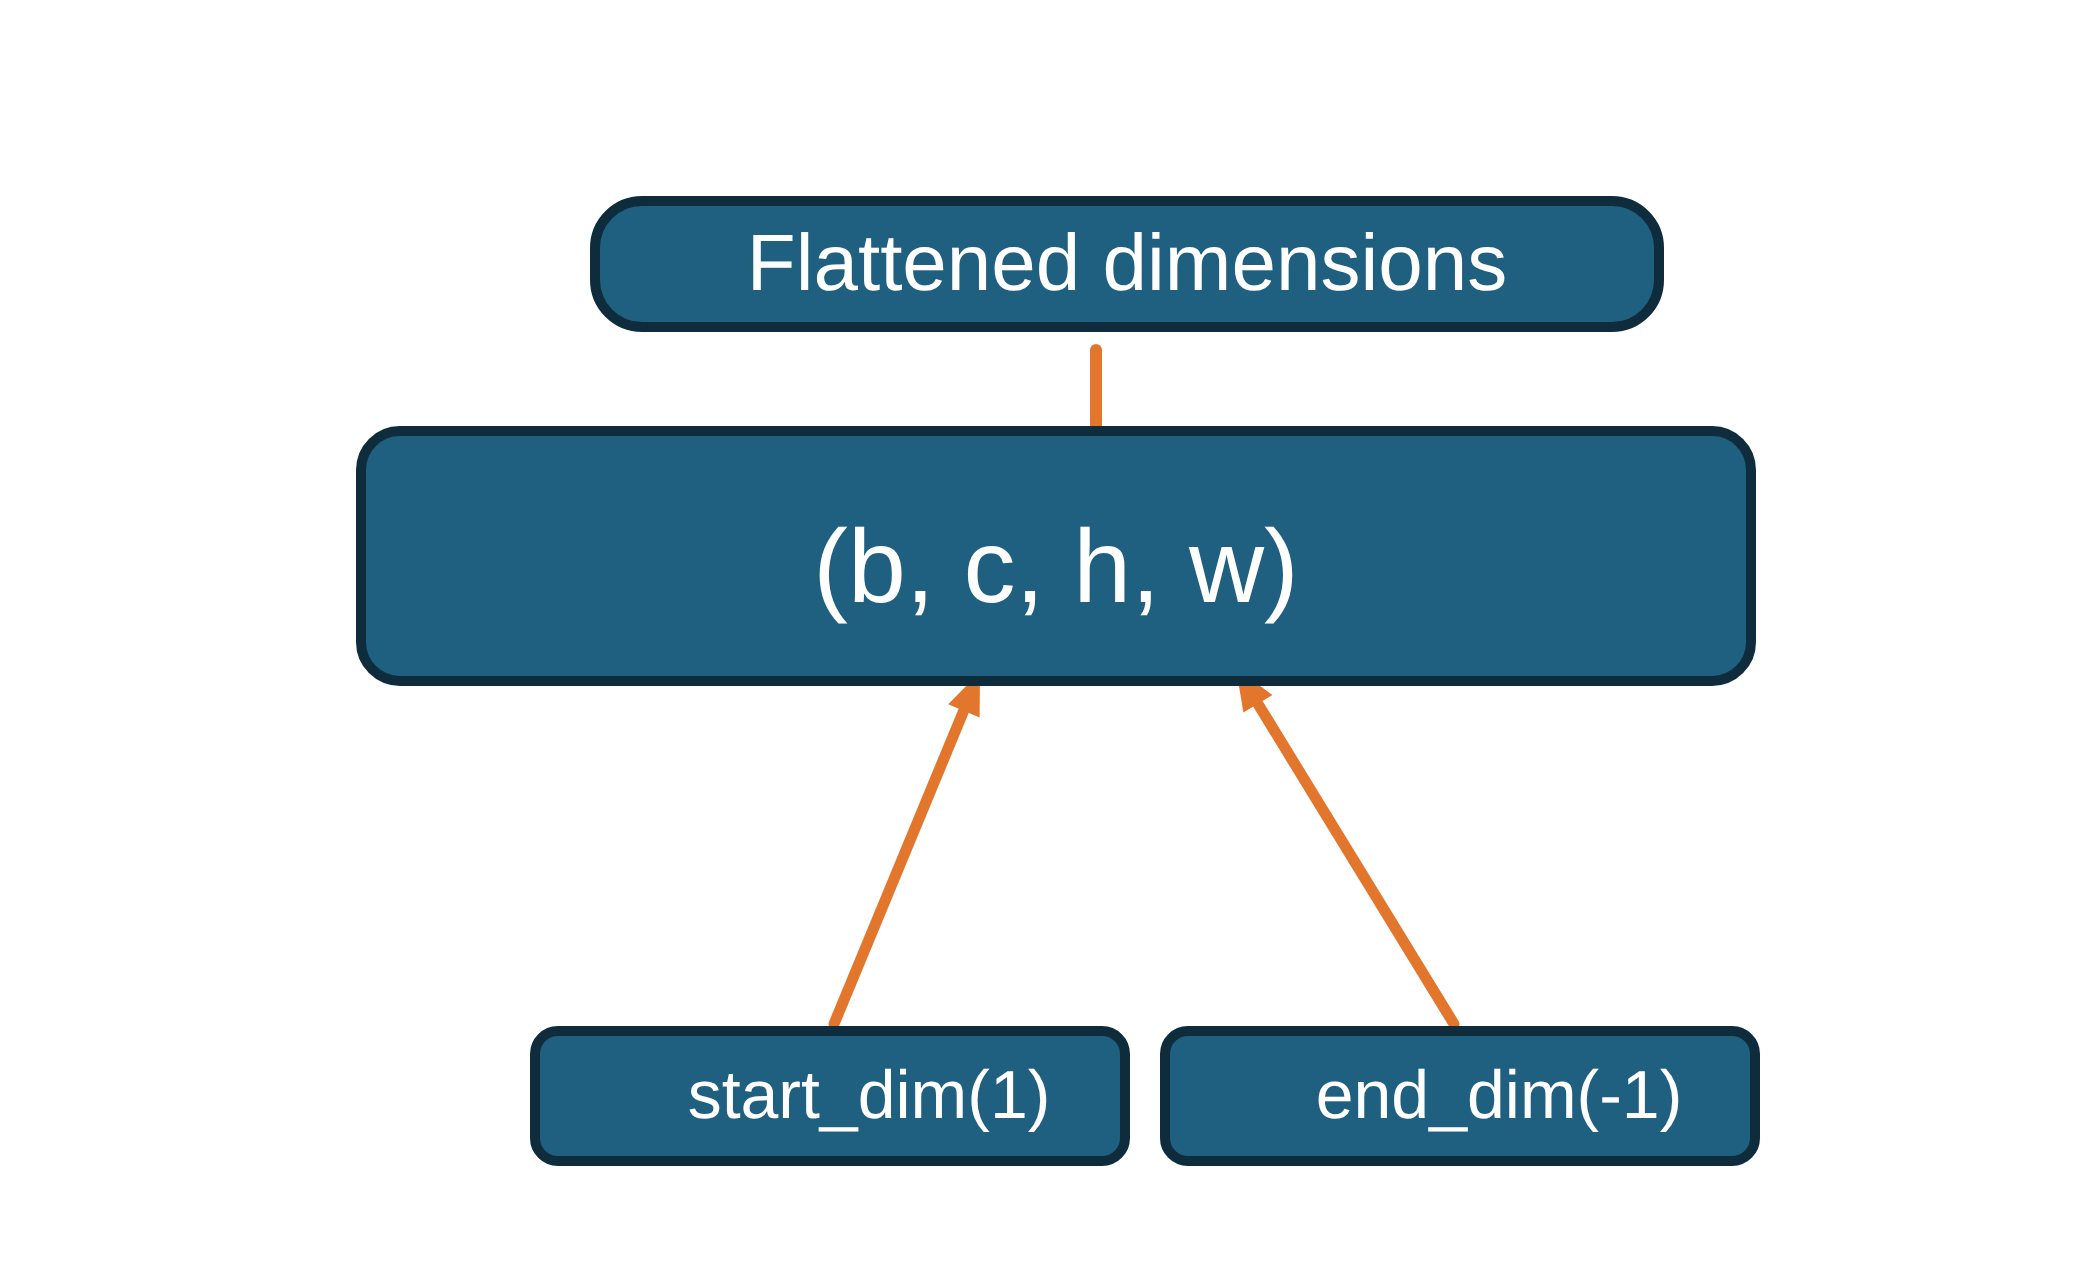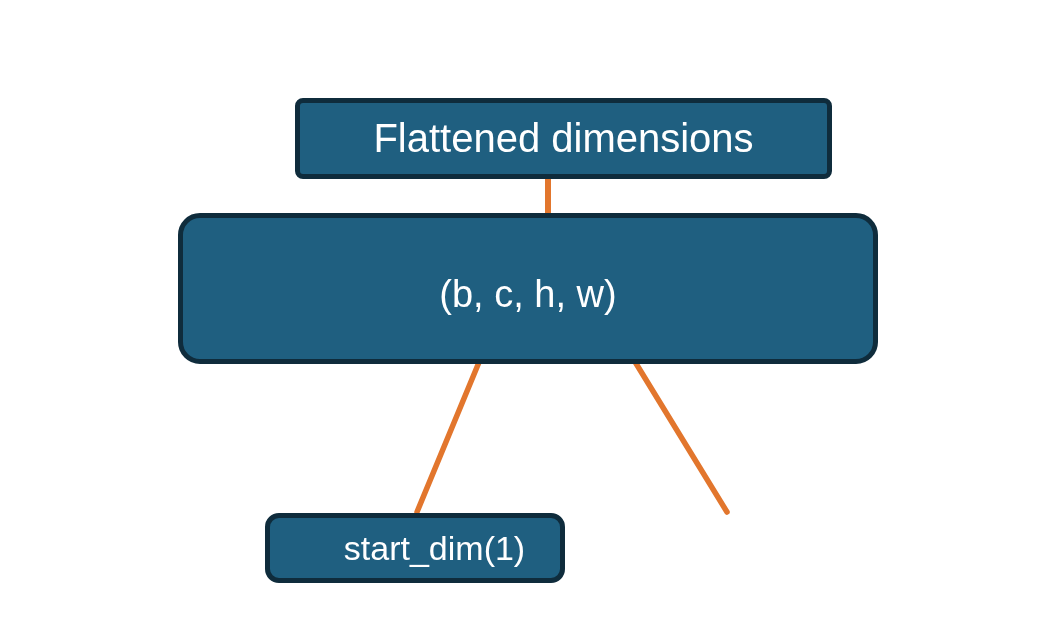--- a/index.html
+++ b/index.html
@@ -24,29 +24,29 @@
     background: var(--box-fill);
     border: 5px solid var(--box-border);
     color: var(--text);
     display: flex;
     align-items: center;
     justify-content: center;
     white-space: nowrap;
   }
   .node-top {
     left: 295px; top: 98px;
-    width: 537px; height: 81px;
-    border-radius: 8px;
+    width: 537px; height: 68px;
+    border-radius: 26px;
     font-size: 40px;
   }
   .node-main {
     left: 178px; top: 213px;
-    width: 700px; height: 151px;
+    width: 700px; height: 130px;
     border-radius: 22px;
-    font-size: 38px;
+    font-size: 52px;
     padding-top: 12px;
   }
   .node-small {
     top: 513px;
     width: 300px; height: 70px;
     border-radius: 14px;
     font-size: 34px;
     padding-left: 39px;
   }
   .node-start { left: 265px; }
@@ -96,14 +96,17 @@
   </div>
 
   <div class="node node-main">
     <span>(b, c, h, w)</span>
   </div>
 
   <div class="node node-small node-start">
     <span>start_dim(1)</span>
   </div>
 
+  <div class="node node-small node-end">
+    <span>end_dim(-1)</span>
+  </div>
 
 </div>
 
 </body></html>

